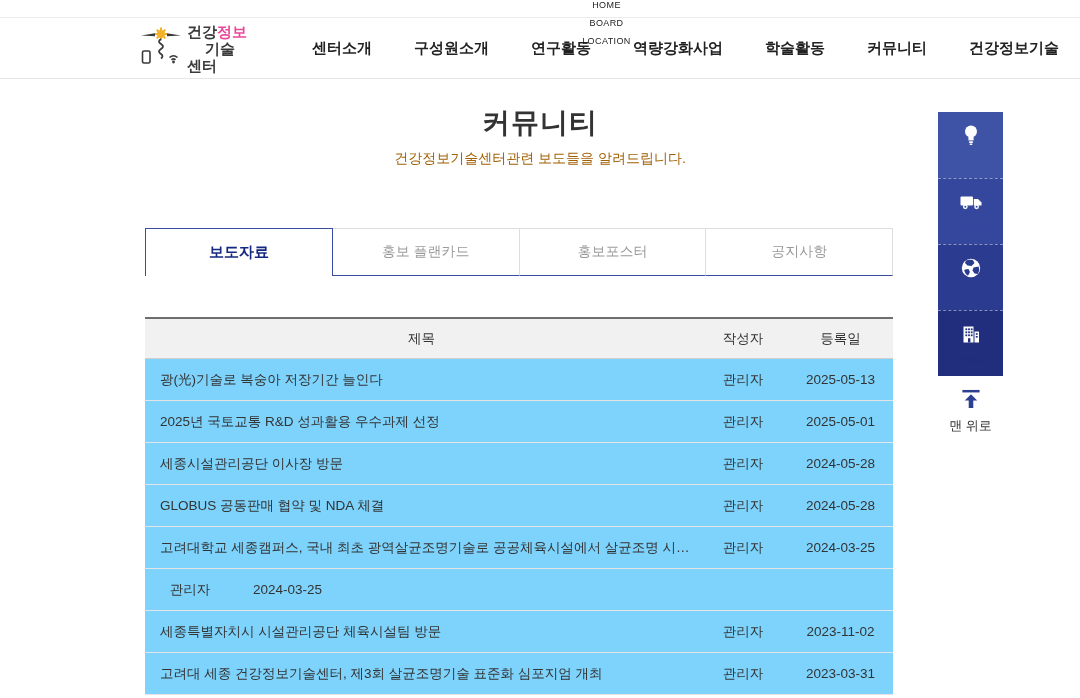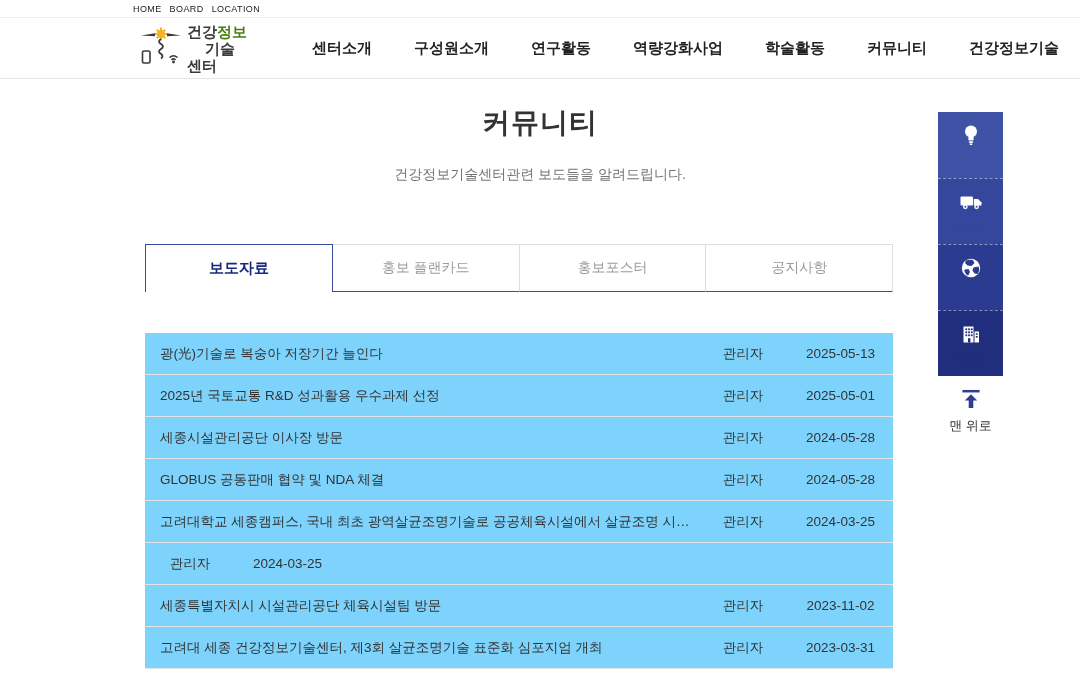--- a/index.html
+++ b/index.html
@@ -2,36 +2,36 @@
 <html><head>
 <meta charset="utf-8">
 <style>
   * { margin:0; padding:0; box-sizing:border-box; }
   html,body { width:1080px; height:698px; background:#fff; overflow:hidden;
     font-family:"Liberation Sans","DejaVu Sans",sans-serif; color:#333; }
   body { position:relative; }
 
   
   .topbar { height:18px; border-bottom:1px solid #ececec; padding-left:133px;
-    display:flex; align-items:center; gap:8px; }
+    display:flex; align-items:center; gap:8px;flex-direction:column; }
   .topbar span { font-size:9px; color:#222; letter-spacing:.4px; cursor:pointer; }
 
   
   .header { height:61px; border-bottom:1px solid #e5e5e5; display:flex; align-items:center; padding-left:140px; }
   .logo { display:flex; align-items:center; cursor:pointer; }
   .logo-text { margin-left:5px; font-size:15px; font-weight:bold; line-height:17px; color:#3a3a3a; }
-  .logo-accent { color:#4d7c0f; }
+  .logo-accent { color:#ec4899; }
   .logo-line2 { padding-left:18px;margin-top:29px; }
   .nav { display:flex; margin-left:42px; }
   .nav-item { font-size:15px; font-weight:bold; color:#222; padding:0 21px; cursor:pointer; white-space:nowrap; }
 
   
   .page-head { padding-top:25px; text-align:center; }
   .page-title { font-size:28px; font-weight:bold; color:#333; letter-spacing:1px; }
-  .page-sub { margin-top:24px; font-size:14px; color:#737373; }
+  .page-sub { margin-top:8px; font-size:14px; color:#a16207; }
 
   
   .board { width:748px; margin:60px 0 0 145px; }
   .tabs { display:flex; height:48px; }
   .tab { flex:1; display:flex; align-items:center; justify-content:center;
     font-size:14px; color:#9a9a9a; background:#fff; cursor:pointer;
     border-top:1px solid #ddd; border-right:1px solid #ddd; border-bottom:1px solid #3a4ca0; }
   .tab:first-child { border-left:1px solid #ddd; }
   .tab.active { border:1px solid #3a4ca0; border-bottom:none; color:#16277f; font-weight:bold; font-size:15px; }
 
@@ -173,20 +173,25 @@
       <div class="tab active">보도자료</div>
 
       <div class="tab">홍보 플랜카드</div>
 
       <div class="tab">홍보포스터</div>
 
       <div class="tab">공지사항</div>
     </div>
 
   <div class="table">
+    <div class="thead">
+      <div class="col-title">제목</div>
+      <div class="col-author">작성자</div>
+      <div class="col-date">등록일</div>
+    </div>
     <div>
 
         <div class="trow">
           <div class="col-title">광(光)기술로 복숭아 저장기간 늘인다</div>
           <div class="col-author">관리자</div>
           <div class="col-date">2025-05-13</div>
         </div>
 
         <div class="trow">
           <div class="col-title">2025년 국토교통 R&amp;D 성과활용 우수과제 선정</div>

